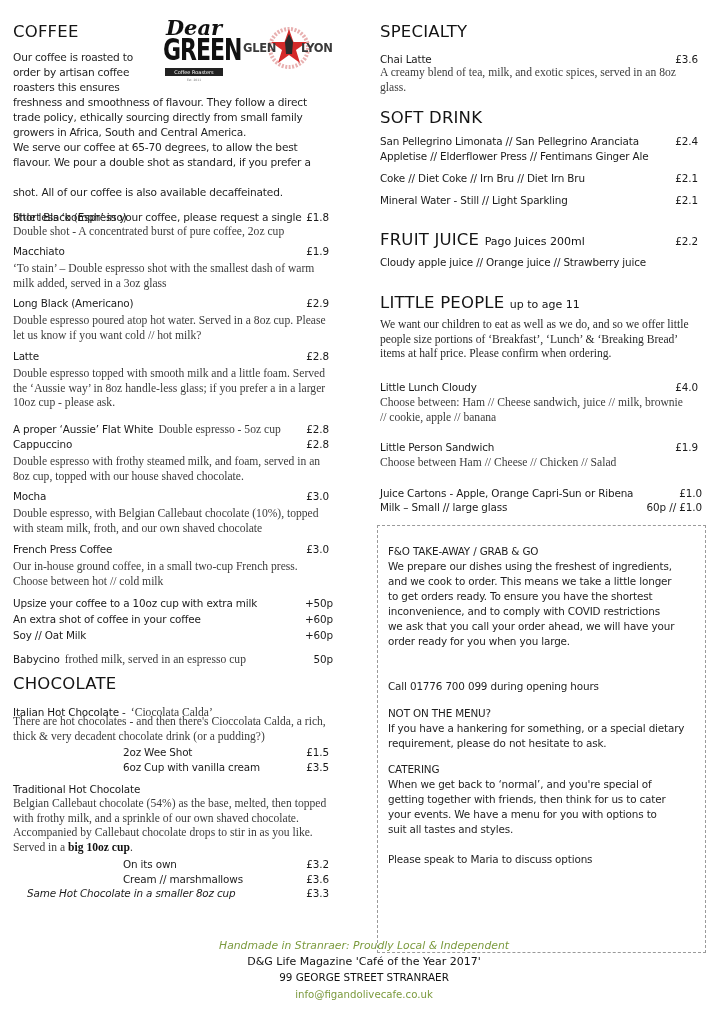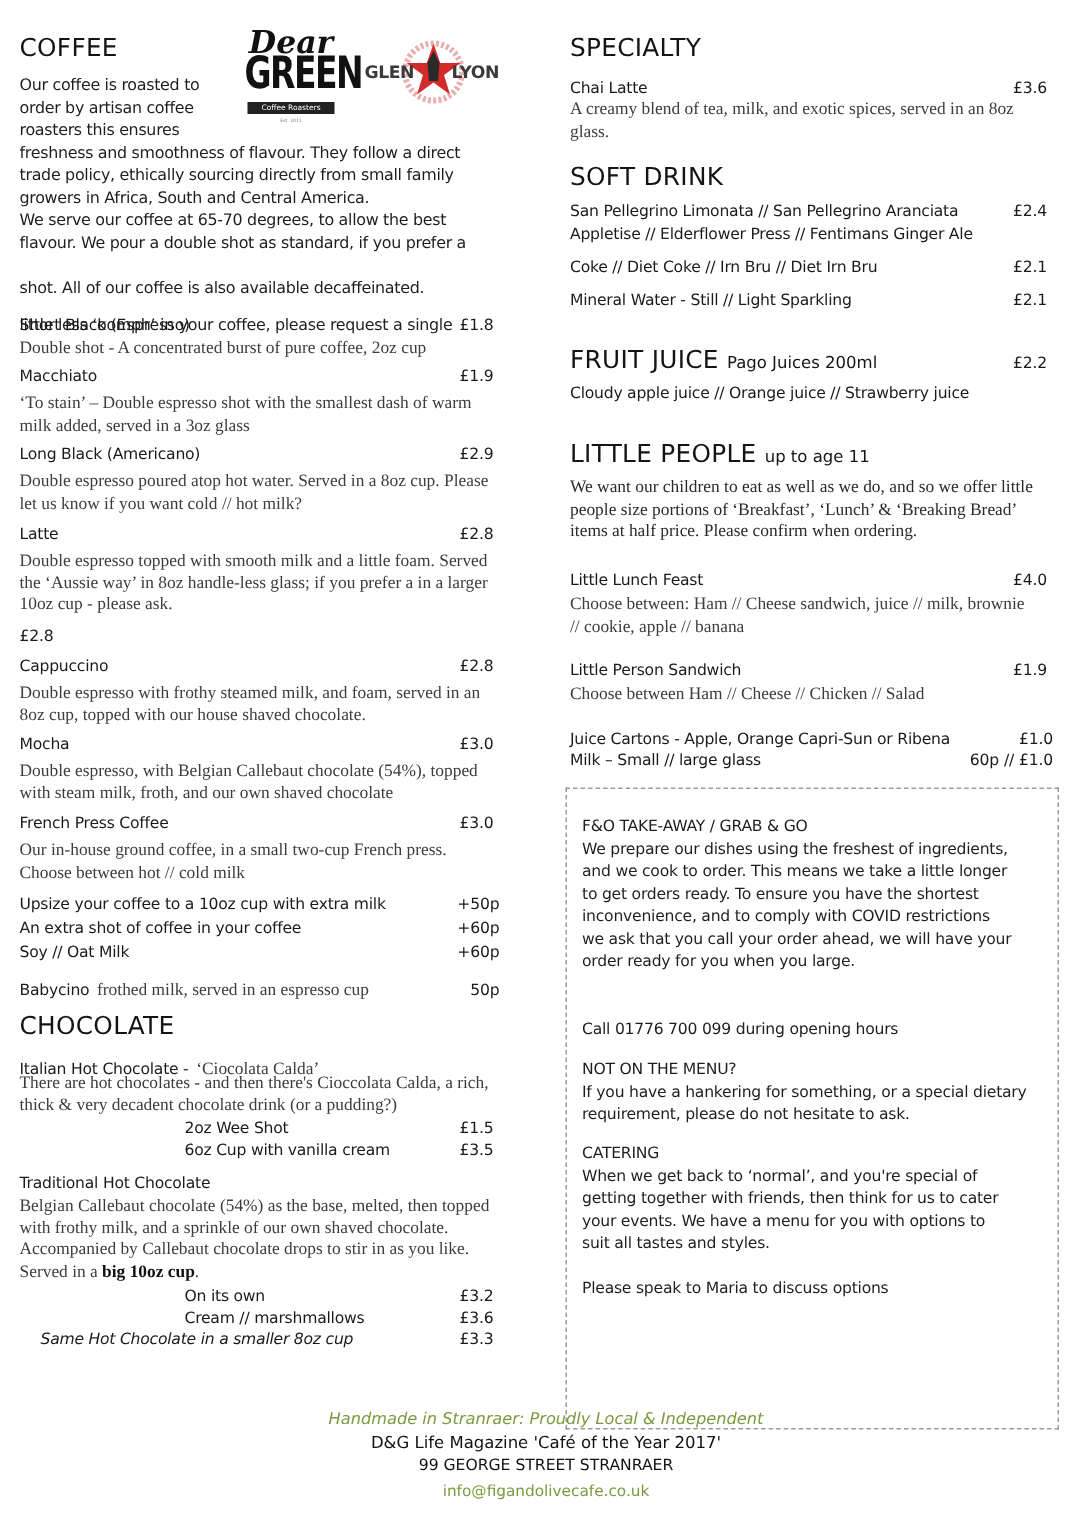--- a/index.html
+++ b/index.html
@@ -80,34 +80,35 @@
   </div>
   <div class="desc" style="top:314px;">Double espresso poured atop hot water. Served in a 8oz cup. Please let us know if you want cold // hot milk?</div>
 
   <div class="row" style="top:350px;">
     <span class="name">Latte</span>
     <span class="price">£2.8</span>
   </div>
   <div class="desc" style="top:367px;">Double espresso topped with smooth milk and a little foam. Served the ‘Aussie way’ in 8oz handle-less glass; if you prefer a in a larger 10oz cup - please ask.</div>
 
   <div class="row" style="top:418px;">
+    <span><span class="name">A proper ‘Aussie’ Flat White</span>&nbsp;<span class="desc-inline">Double espresso - 5oz cup</span></span>
     <span class="price">£2.8</span>
   </div>
 
   <div class="row" style="top:438px;">
     <span class="name">Cappuccino</span>
     <span class="price">£2.8</span>
   </div>
   <div class="desc" style="top:455px;">Double espresso with frothy steamed milk, and foam, served in an 8oz cup, topped with our house shaved chocolate.</div>
 
   <div class="row" style="top:490px;">
     <span class="name">Mocha</span>
     <span class="price">£3.0</span>
   </div>
-  <div class="desc" style="top:507px;">Double espresso, with Belgian Callebaut chocolate (54%), topped with steam milk, froth, and our own shaved chocolate</div>
+  <div class="desc" style="top:507px;">Double espresso, with Belgian Callebaut chocolate (10%), topped with steam milk, froth, and our own shaved chocolate</div>
 
   <div class="row" style="top:543px;">
     <span class="name">French Press Coffee</span>
     <span class="price">£3.0</span>
   </div>
   <div class="desc" style="top:560px;">Our in-house ground coffee, in a small two-cup French press. Choose between hot // cold milk</div>
 
   <div class="row" style="top:597px;width:320px;">
     <span class="name">Upsize your coffee to a 10oz cup with extra milk</span>
     <span class="price">+50p</span>
@@ -201,21 +202,21 @@
   <div class="row" style="top:230px;width:318px;">
     <span class="h1"><span>FRUIT JUICE</span> <small>Pago Juices 200ml</small></span>
     <span class="price">£2.2</span>
   </div>
   <div class="abs name" style="top:256px;left:0;">Cloudy apple juice // Orange juice // Strawberry juice</div>
 
   <h2 class="h1 abs" style="top:293px;left:0;"><span>LITTLE PEOPLE</span> <small>up to age 11</small></h2>
   <div class="desc" style="top:318px;color:#2a2a2a;">We want our children to eat as well as we do, and so we offer little people size portions of ‘Breakfast’, ‘Lunch’ &amp; ‘Breaking Bread’ items at half price. Please confirm when ordering.</div>
 
   <div class="row" style="top:381px;width:318px;">
-    <span class="name">Little Lunch Feast</span>
+    <span class="name">Little Lunch Cloudy</span>
     <span class="price">£4.0</span>
   </div>
   <div class="desc" style="top:396px;width:305px;">Choose between: Ham // Cheese sandwich, juice // milk, brownie // cookie, apple // banana</div>
 
   <div class="row" style="top:441px;width:318px;">
     <span class="name">Little Person Sandwich</span>
     <span class="price">£1.9</span>
   </div>
   <div class="desc" style="top:456px;">Choose between Ham // Cheese // Chicken // Salad</div>
 

